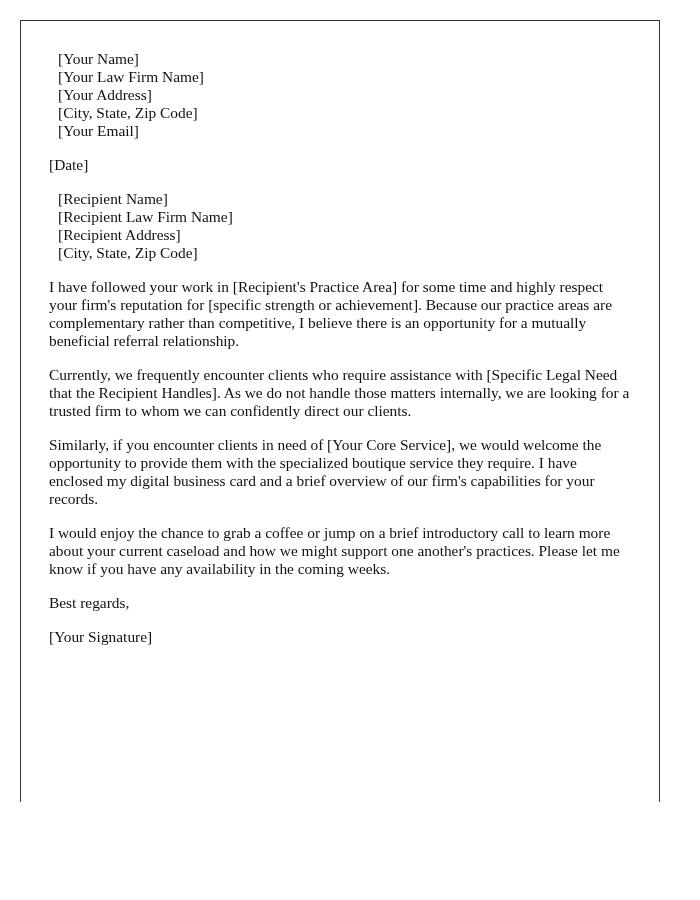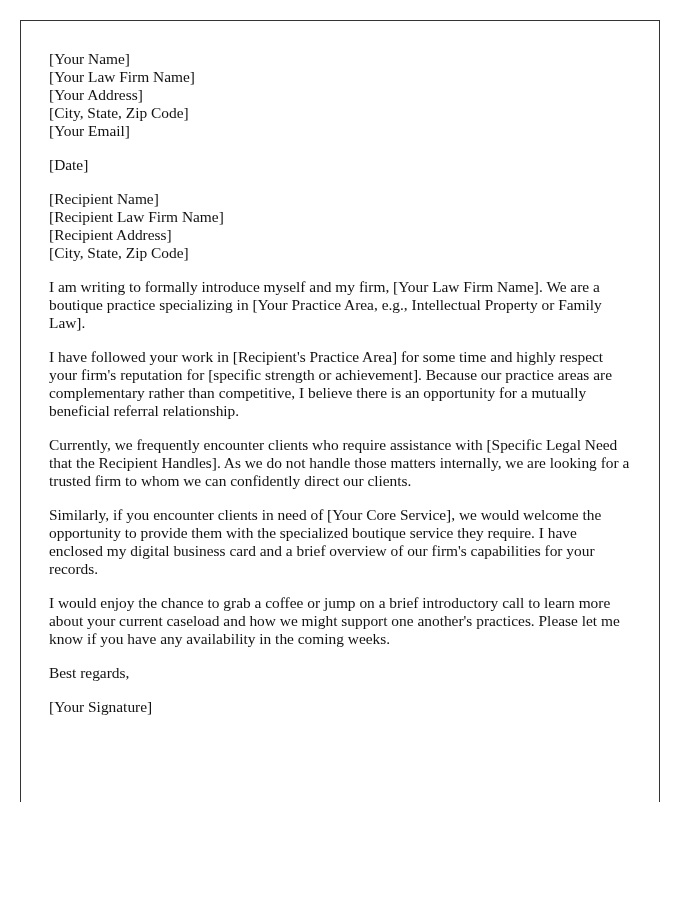--- a/index.html
+++ b/index.html
@@ -34,20 +34,21 @@
       width: 584px;
       font-size: 15.4px;
       line-height: 18px;
     }
     .block {
       margin: 0 0 16px 0;
     }
     .line {
       display: block;
       white-space: nowrap;
+      margin-left: 9px;
     }
     p {
       margin: 16px 0 16px 0;
     }
   </style>
 </head>
 <body>
 
 <div class="page">
   <div class="content">
@@ -64,21 +65,20 @@
 
     <div class="block">
       <span class="line">[Recipient Name]</span>
       <span class="line">[Recipient Law Firm Name]</span>
       <span class="line">[Recipient Address]</span>
       <span class="line">[City, State, Zip Code]</span>
     </div>
 
 
 
-    <p>I am writing to formally introduce myself and my firm, [Your Law Firm Name]. We are a boutique practice specializing in [Your Practice Area, e.g., Intellectual Property or Family Law].</p>
     <p>I have followed your work in [Recipient's Practice Area] for some time and highly respect your firm's reputation for [specific strength or achievement]. Because our practice areas are complementary rather than competitive, I believe there is an opportunity for a mutually beneficial referral relationship.</p>
     <p>Currently, we frequently encounter clients who require assistance with [Specific Legal Need that the Recipient Handles]. As we do not handle those matters internally, we are looking for a trusted firm to whom we can confidently direct our clients.</p>
     <p>Similarly, if you encounter clients in need of [Your Core Service], we would welcome the opportunity to provide them with the specialized boutique service they require. I have enclosed my digital business card and a brief overview of our firm's capabilities for your records.</p>
     <p>I would enjoy the chance to grab a coffee or jump on a brief introductory call to learn more about your current caseload and how we might support one another's practices. Please let me know if you have any availability in the coming weeks.</p>
 
     <p>Best regards,</p>
 
     <p>[Your Signature]</p>
 
   </div>

